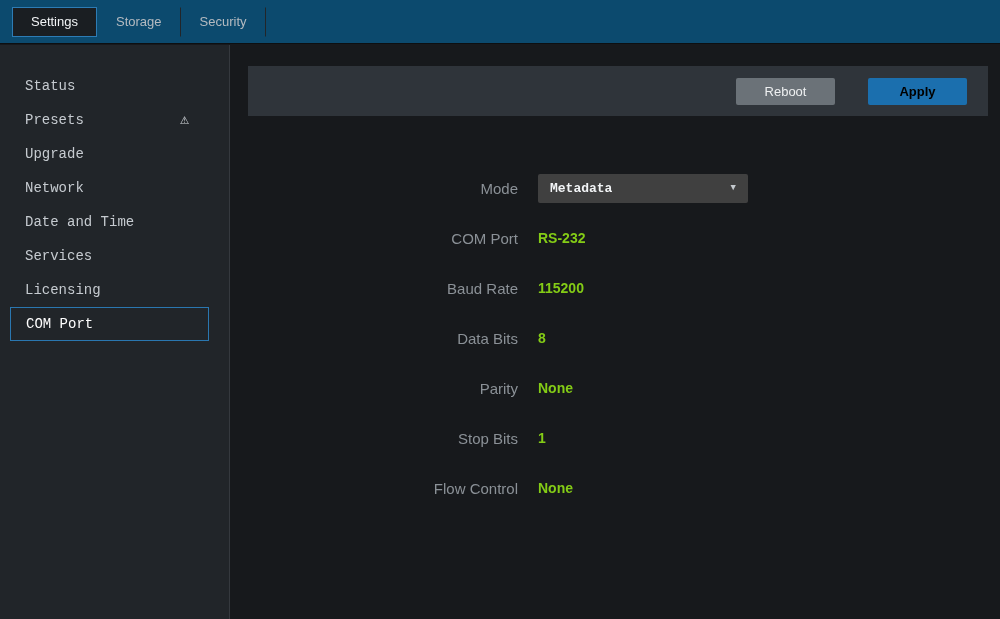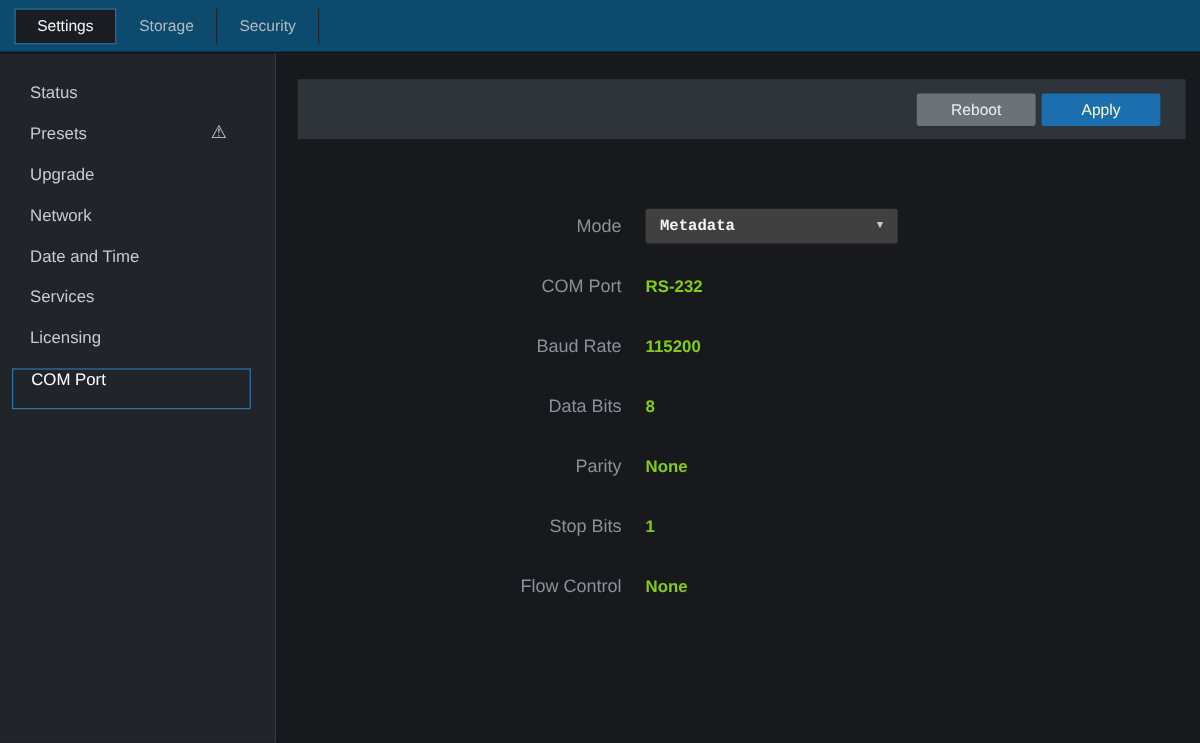--- a/index.html
+++ b/index.html
@@ -38,25 +38,26 @@
 
   
   .sidebar {
     position: absolute; top: 45px; left: 0; bottom: 0; width: 230px;
     background: #212529;
     border-right: 1px solid #35393e;
     padding-top: 24px;
   }
   .side-item {
     height: 34px;
-    display: flex; align-items: flex-start;
+    display: flex; align-items: center;
     padding-left: 25px; padding-right: 40px;
     font-size: 14px;
     color: #c6cbd0;
     cursor: pointer;
+    font-family: Liberation Mono, monospace;
   }
   .side-item .warn {
     margin-left: auto;
     font-size: 15px;
     color: #d3d7db;
     line-height: 1;
   }
   .side-item.active {
     margin: 0 20px 0 10px;
     padding-left: 15px; padding-right: 10px;
@@ -67,34 +68,35 @@
   
   .main {
     position: absolute; top: 45px; left: 231px; right: 0; bottom: 0;
     background: #17191c;
   }
   .actionbar {
     position: absolute; top: 21px; left: 17px; right: 12px; height: 50px;
     background: #2f343a;
     display: flex; align-items: center; justify-content: flex-end;
     padding-right: 21px;
+    gap: 28px;
   }
   .btn {
     height: 27px;
     min-width: 99px;
     border: none;
     border-radius: 2px;
     font-family: "Liberation Sans", sans-serif;
     font-size: 13px;
     cursor: pointer;
     margin-left: 5px;
     padding: 0 16px;
   }
   .btn-reboot { background: #6b7278; color: #eef0f1; }
-  .btn-apply  { background: #1b6fae; color: #fef9c3; }
+  .btn-apply  { background: #1b6fae; color: #000000; font-weight: bold; }
 
   
   .form {
     position: absolute; top: 118px; left: 17px; right: 12px;
   }
   .form-row {
     height: 50px;
     display: flex; align-items: center;
   }
   .form-label {

